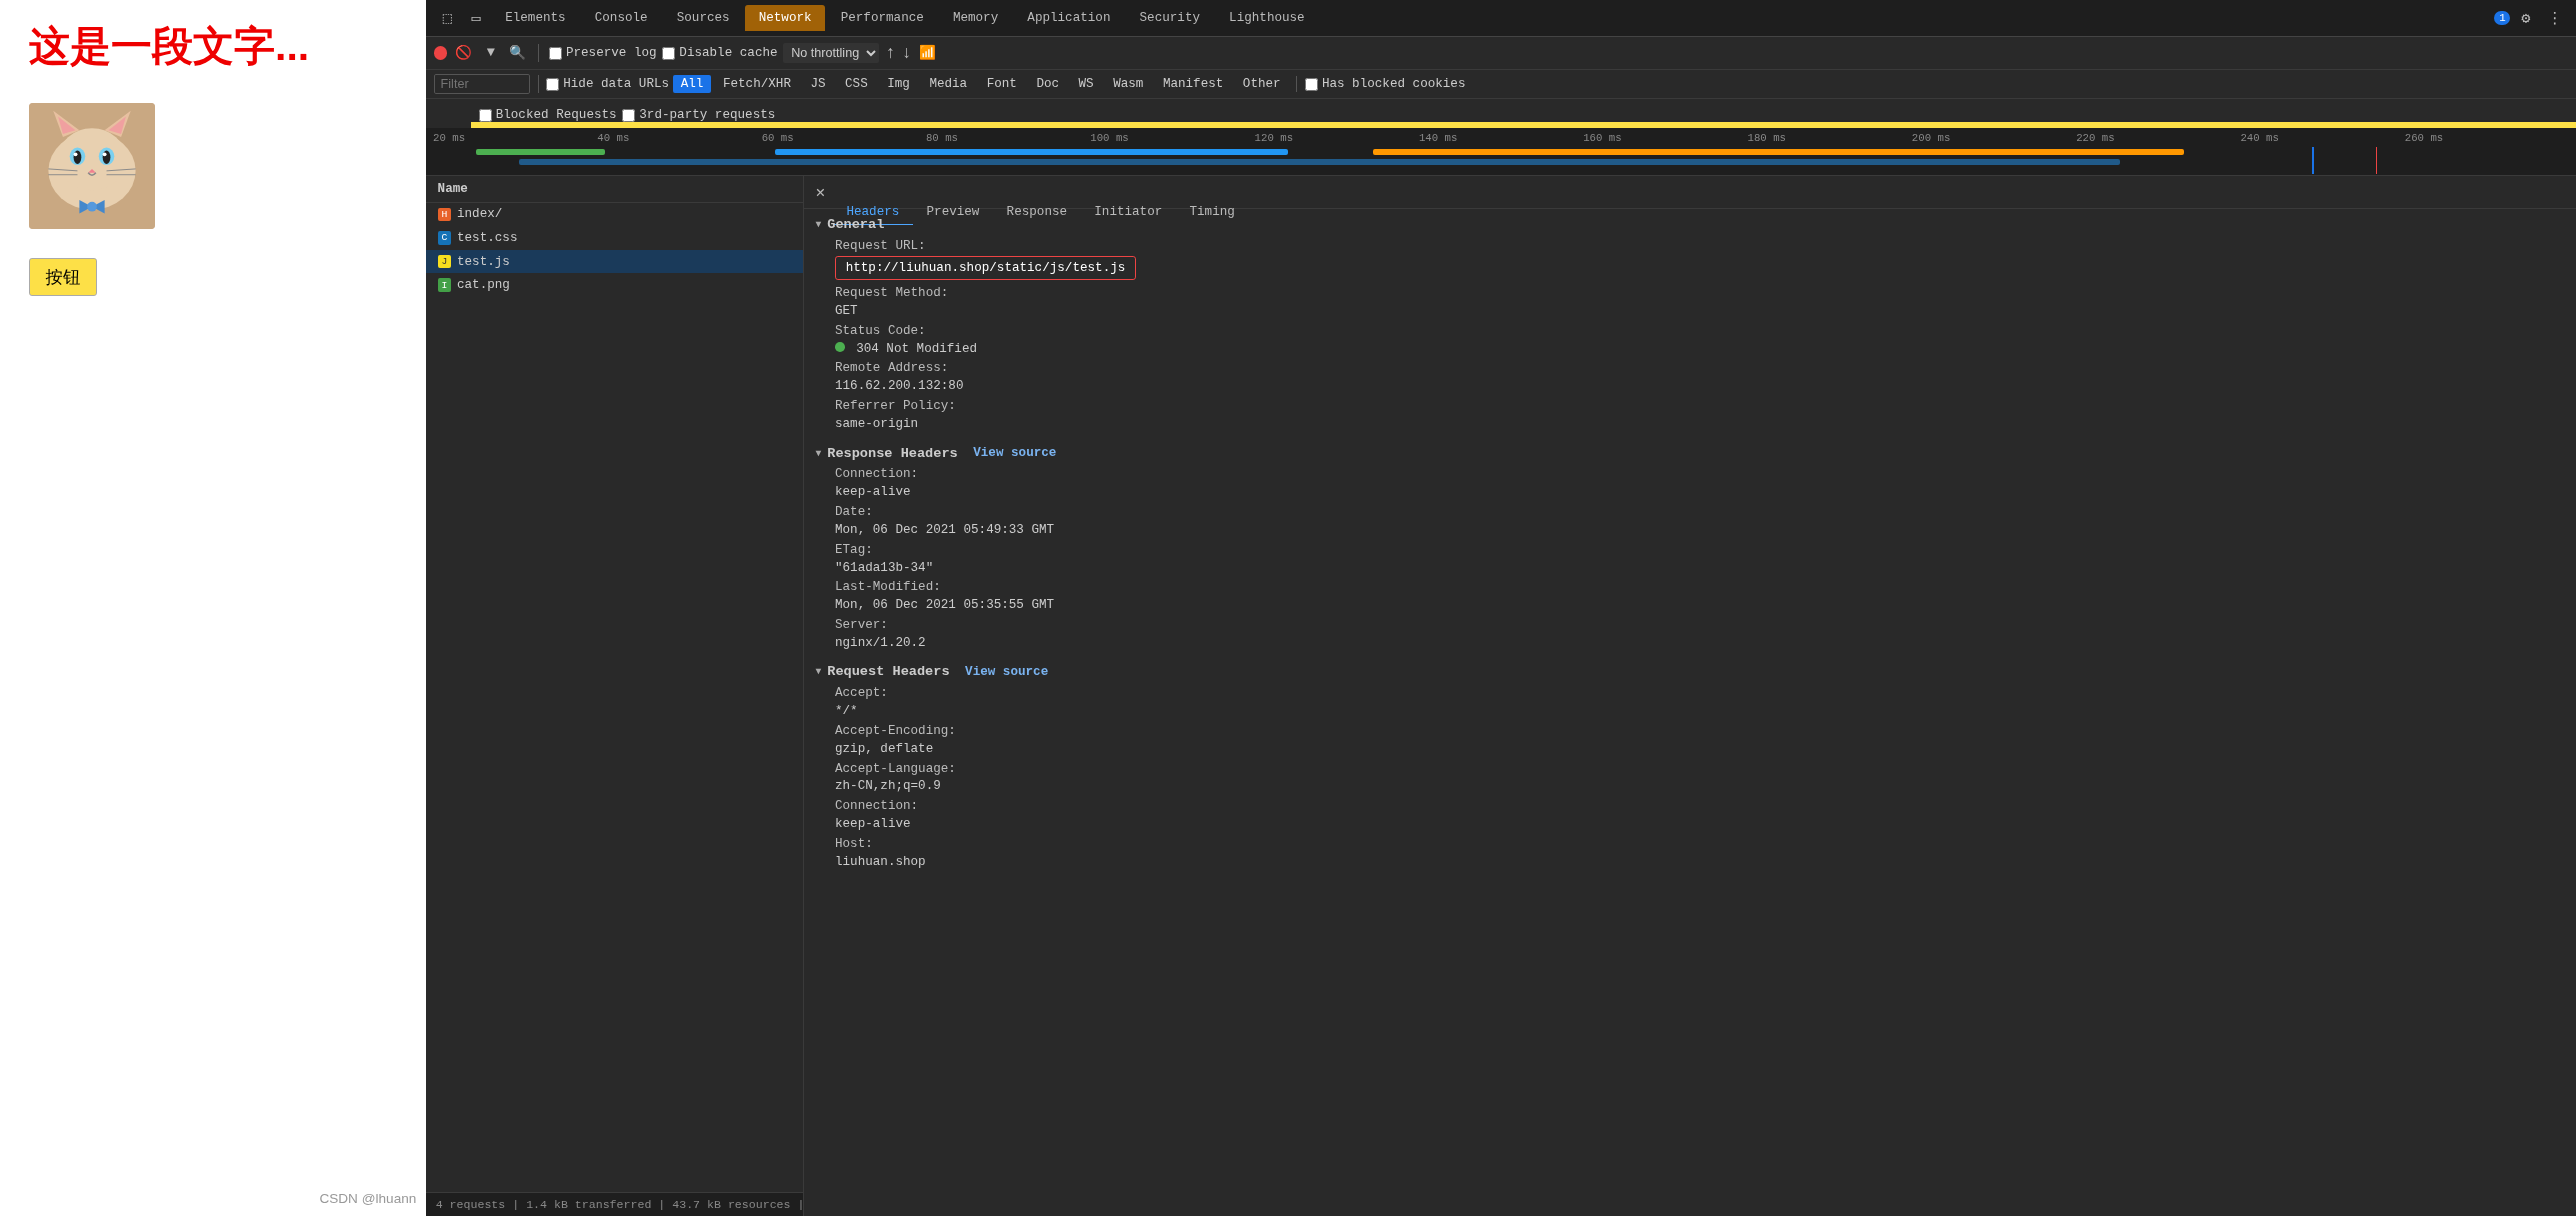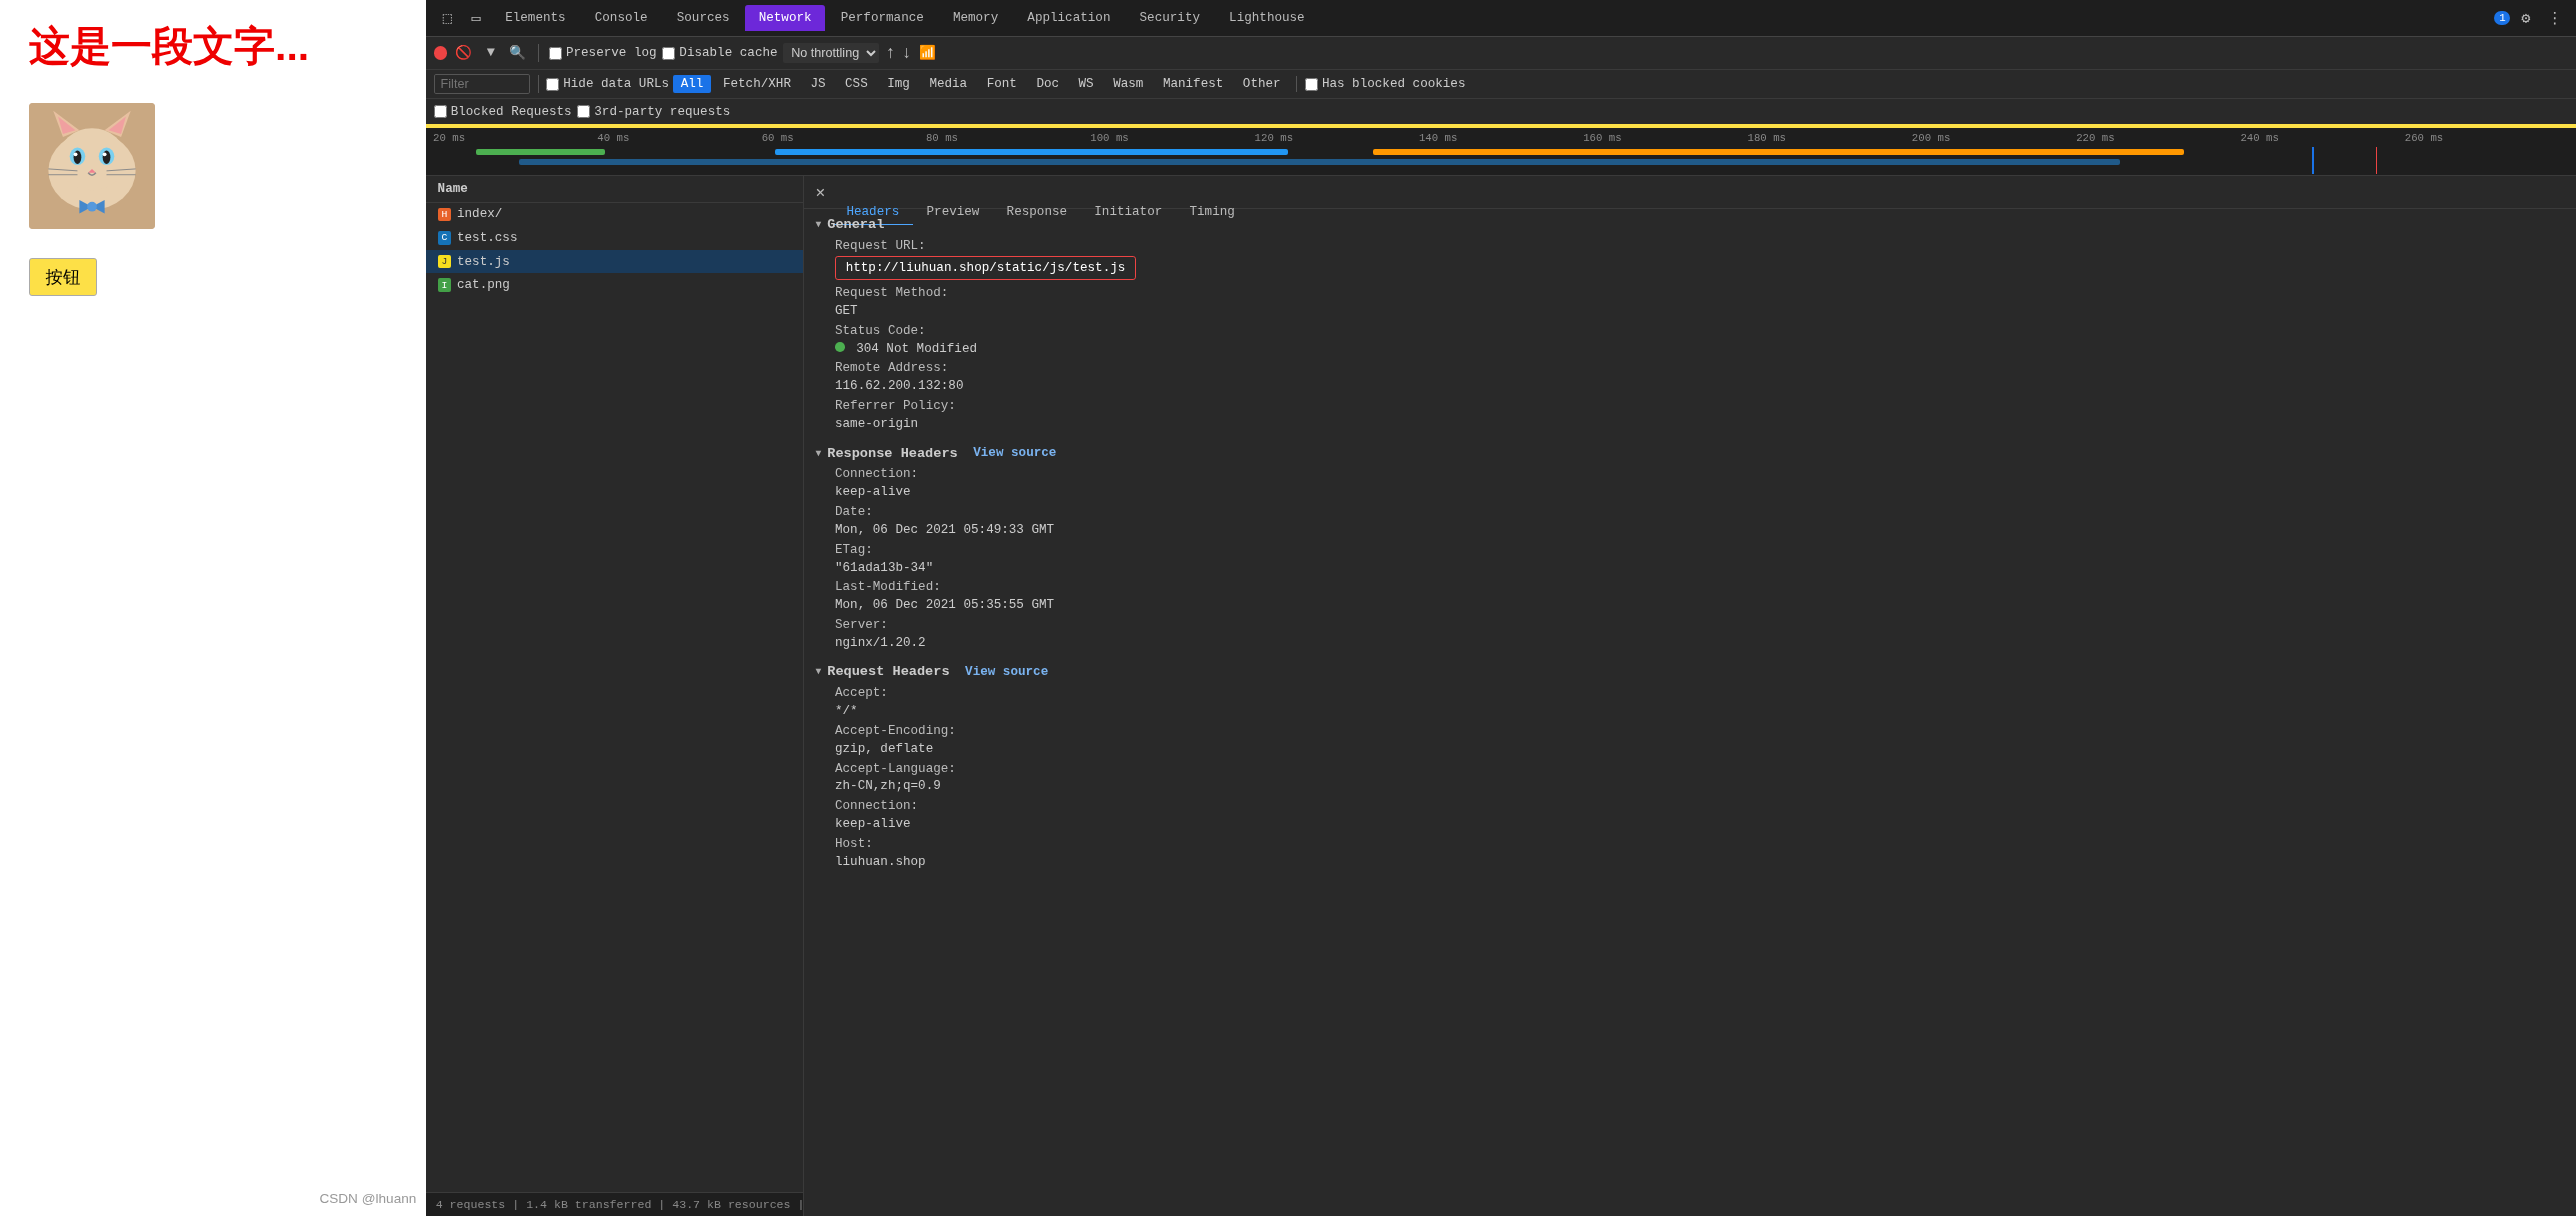--- a/index.html
+++ b/index.html
@@ -74,21 +74,21 @@
     }
     .devtools-tab {
       padding: 5.8px 13.6px;
       color: #bbb;
       font-size: 12.6px;
       cursor: pointer;
       border-radius: 2.9px 2.9px 0 0;
       white-space: nowrap;
     }
     .devtools-tab.active {
-      background: #6d28d9;
+      background: #a16207;
       color: #fff;
     }
     .devtools-tab-spacer { flex: 1; }
     .devtools-icon-btn {
       width: 27px; height: 27px;
       display: flex; align-items: center; justify-content: center;
       color: #bbb; cursor: pointer; font-size: 15.5px; border-radius: 2.9px;
     }
     .badge-blue {
       background: #1a73e8;
@@ -164,27 +164,28 @@
     }
     .filter-btn.active {
       background: #1a73e8;
       color: #fff;
     }
     .filter-separator { width: 1px; height: 15.5px; background: #555; margin: 0 3.9px; }
 
     
     .devtools-type-row {
       display: flex;
-      align-items: center;
+      align-items: flex-end;
       background: #292929;
       height: 29px;
       padding: 0 7.8px;
       gap: 5.8px;
-      border-bottom: 4px solid #fde047;
+      border-bottom: 6px solid #fde047;
       flex-shrink: 0;
+      margin-left: 45px;
     }
     .type-checkbox-label {
       display: flex; align-items: center; gap: 3.9px; color: #ccc; font-size: 12.6px; cursor: pointer;
     }
 
     
     .devtools-timeline {
       height: 48px;
       background: #1e1e1e;
       border-bottom: 1px solid #3a3a3a;

